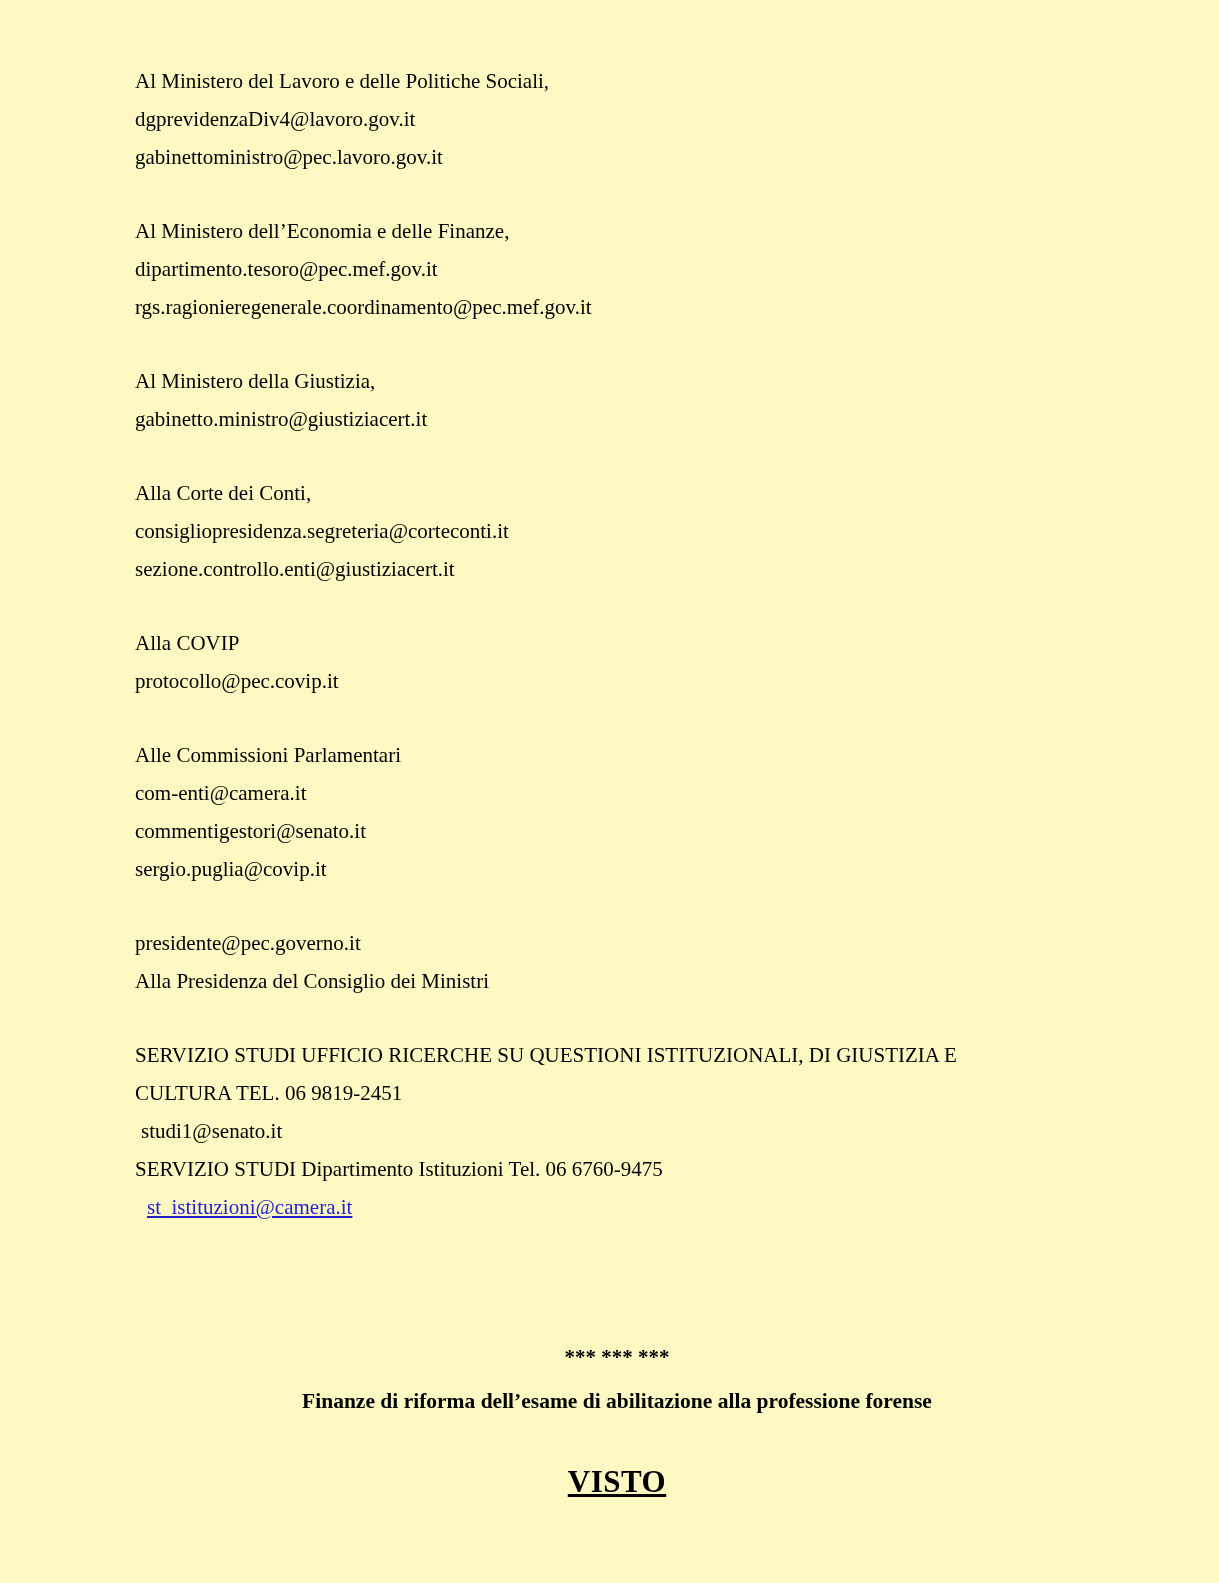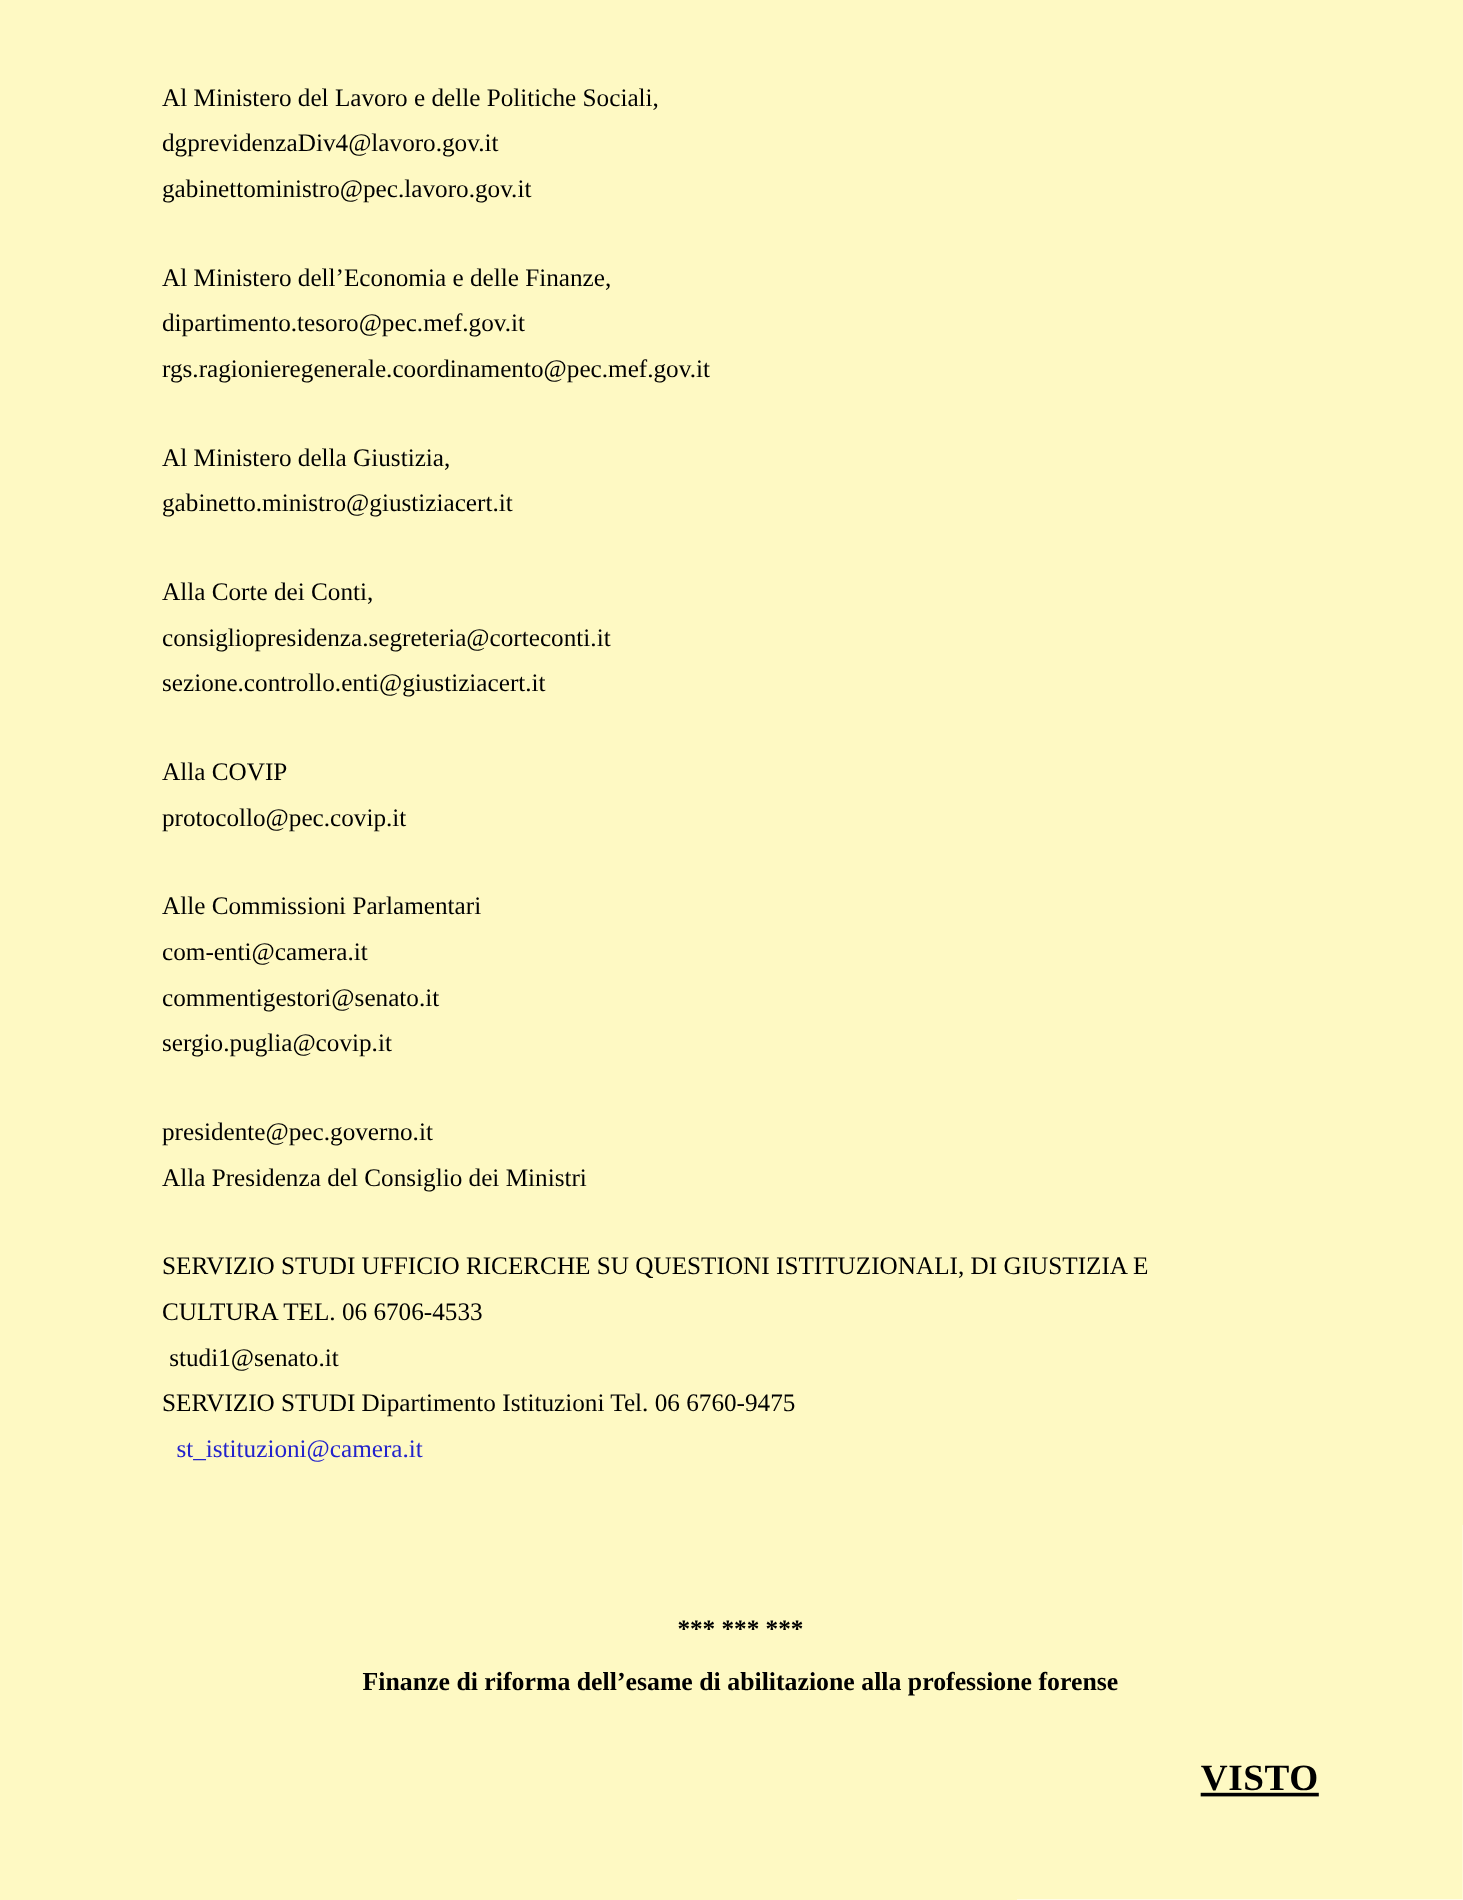--- a/index.html
+++ b/index.html
@@ -23,20 +23,21 @@
     line-height: 38px;
     white-space: nowrap;
   }
   .block {
     margin: 0 0 36px 0;
   }
   .indent-sm { padding-left: 6px; }
   .indent-md { padding-left: 12px; }
   .email-link {
     color: var(--link-color, #2222CC);
+    text-decoration: underline;
     cursor: pointer;
   }
   .footer {
     text-align: center;
   }
   .footer .separator {
     margin-top: 112px;
     font-weight: bold;
     font-size: 21px;
     line-height: 38px;
@@ -47,21 +48,20 @@
     font-size: 21.5px;
     line-height: 38px;
   }
   .footer .section-heading {
     margin-top: 40px;
     font-weight: bold;
     font-size: 31px;
     line-height: 44px;
     text-decoration: underline;
     letter-spacing: 0.5px;
-    text-align: right;
   }
 </style>
 </head>
 <body style="background: rgb(255, 255, 255); color: rgb(0, 0, 0);">
 
 <div class="page">
 
   <div class="block">
     <div class="line">Al Ministero del Lavoro e delle Politiche Sociali,</div>
     <div class="line">dgprevidenzaDiv4@lavoro.gov.it</div>
@@ -97,21 +97,21 @@
     <div class="line">sergio.puglia@covip.it</div>
   </div>
 
   <div class="block">
     <div class="line">presidente@pec.governo.it</div>
     <div class="line">Alla Presidenza del Consiglio dei Ministri</div>
   </div>
 
   <div class="block">
     <div class="line">SERVIZIO STUDI UFFICIO RICERCHE SU QUESTIONI ISTITUZIONALI, DI GIUSTIZIA E</div>
-    <div class="line">CULTURA TEL. 06 6706-4533</div>
+    <div class="line">CULTURA TEL. 06 9819-2451</div>
     <div class="line indent-sm">studi1@senato.it</div>
     <div class="line">SERVIZIO STUDI Dipartimento Istituzioni Tel. 06 6760-9475</div>
     <div class="line indent-md"><a class="email-link">st_istituzioni@camera.it</a></div>
   </div>
 
   <div class="footer">
     <div class="separator">*** *** ***</div>
     <div class="proposal-title">Finanze di riforma dell’esame di abilitazione alla professione forense</div>
     <div class="section-heading">VISTO</div>
   </div>

